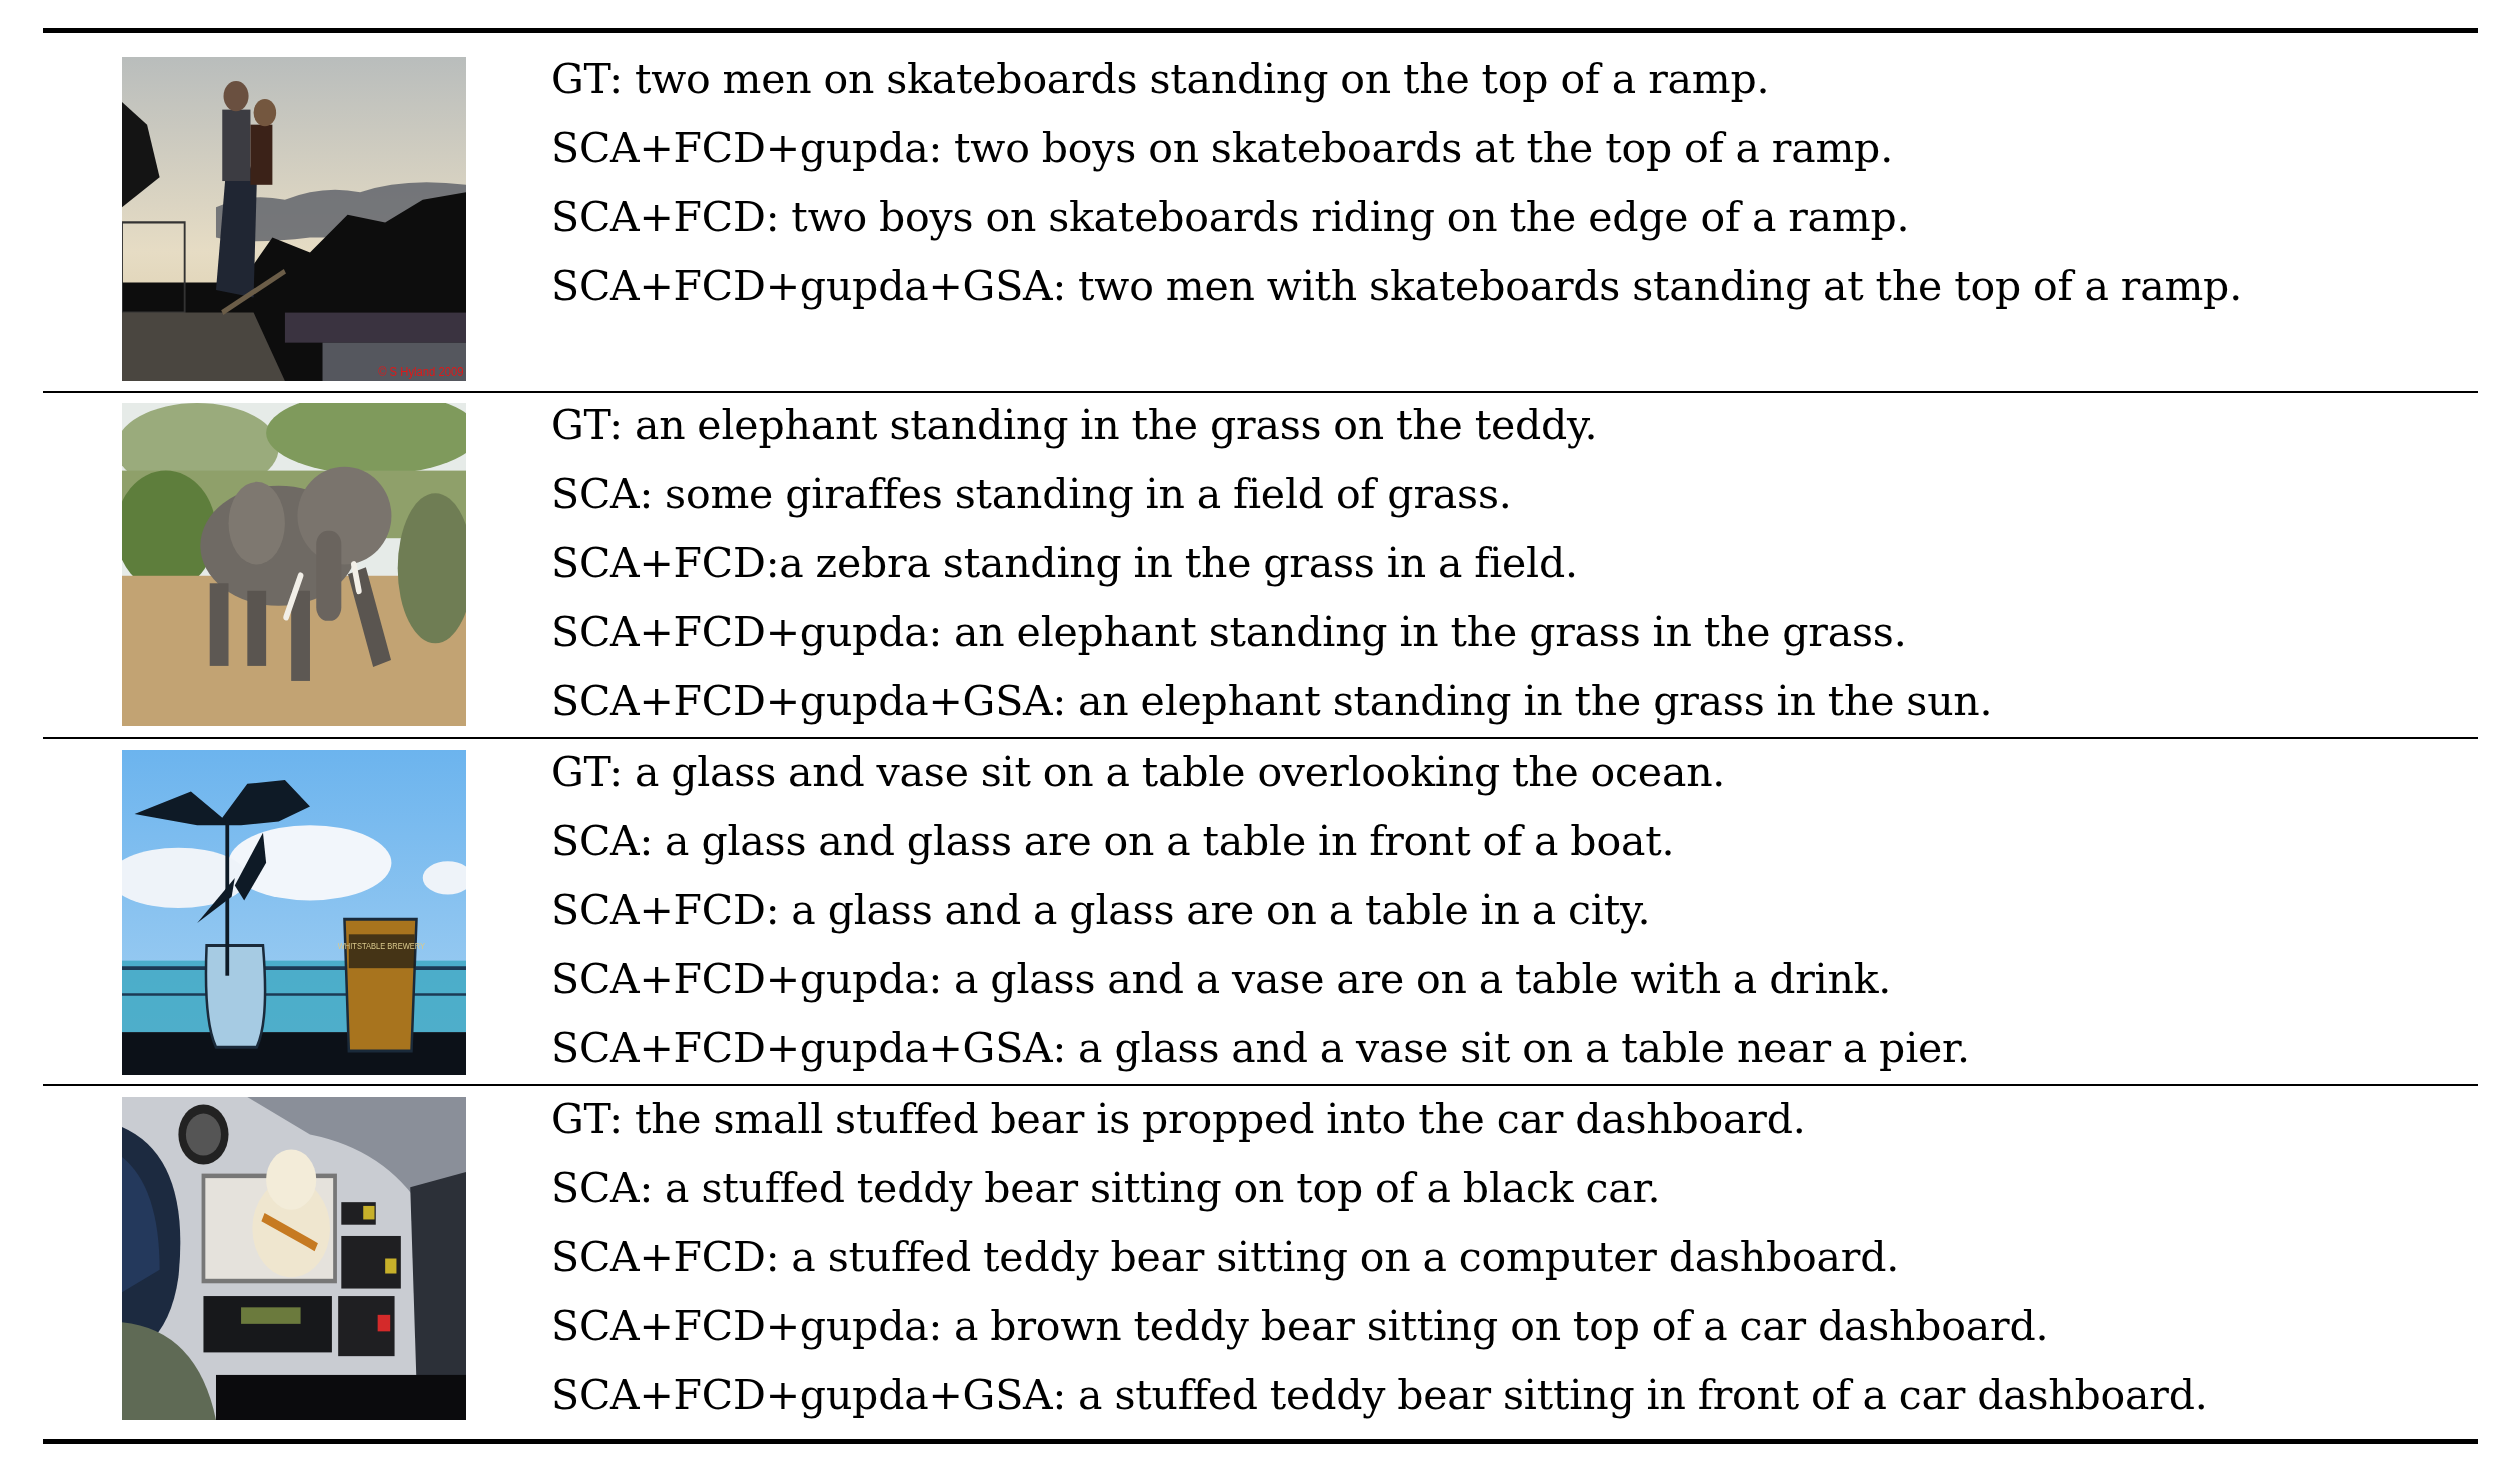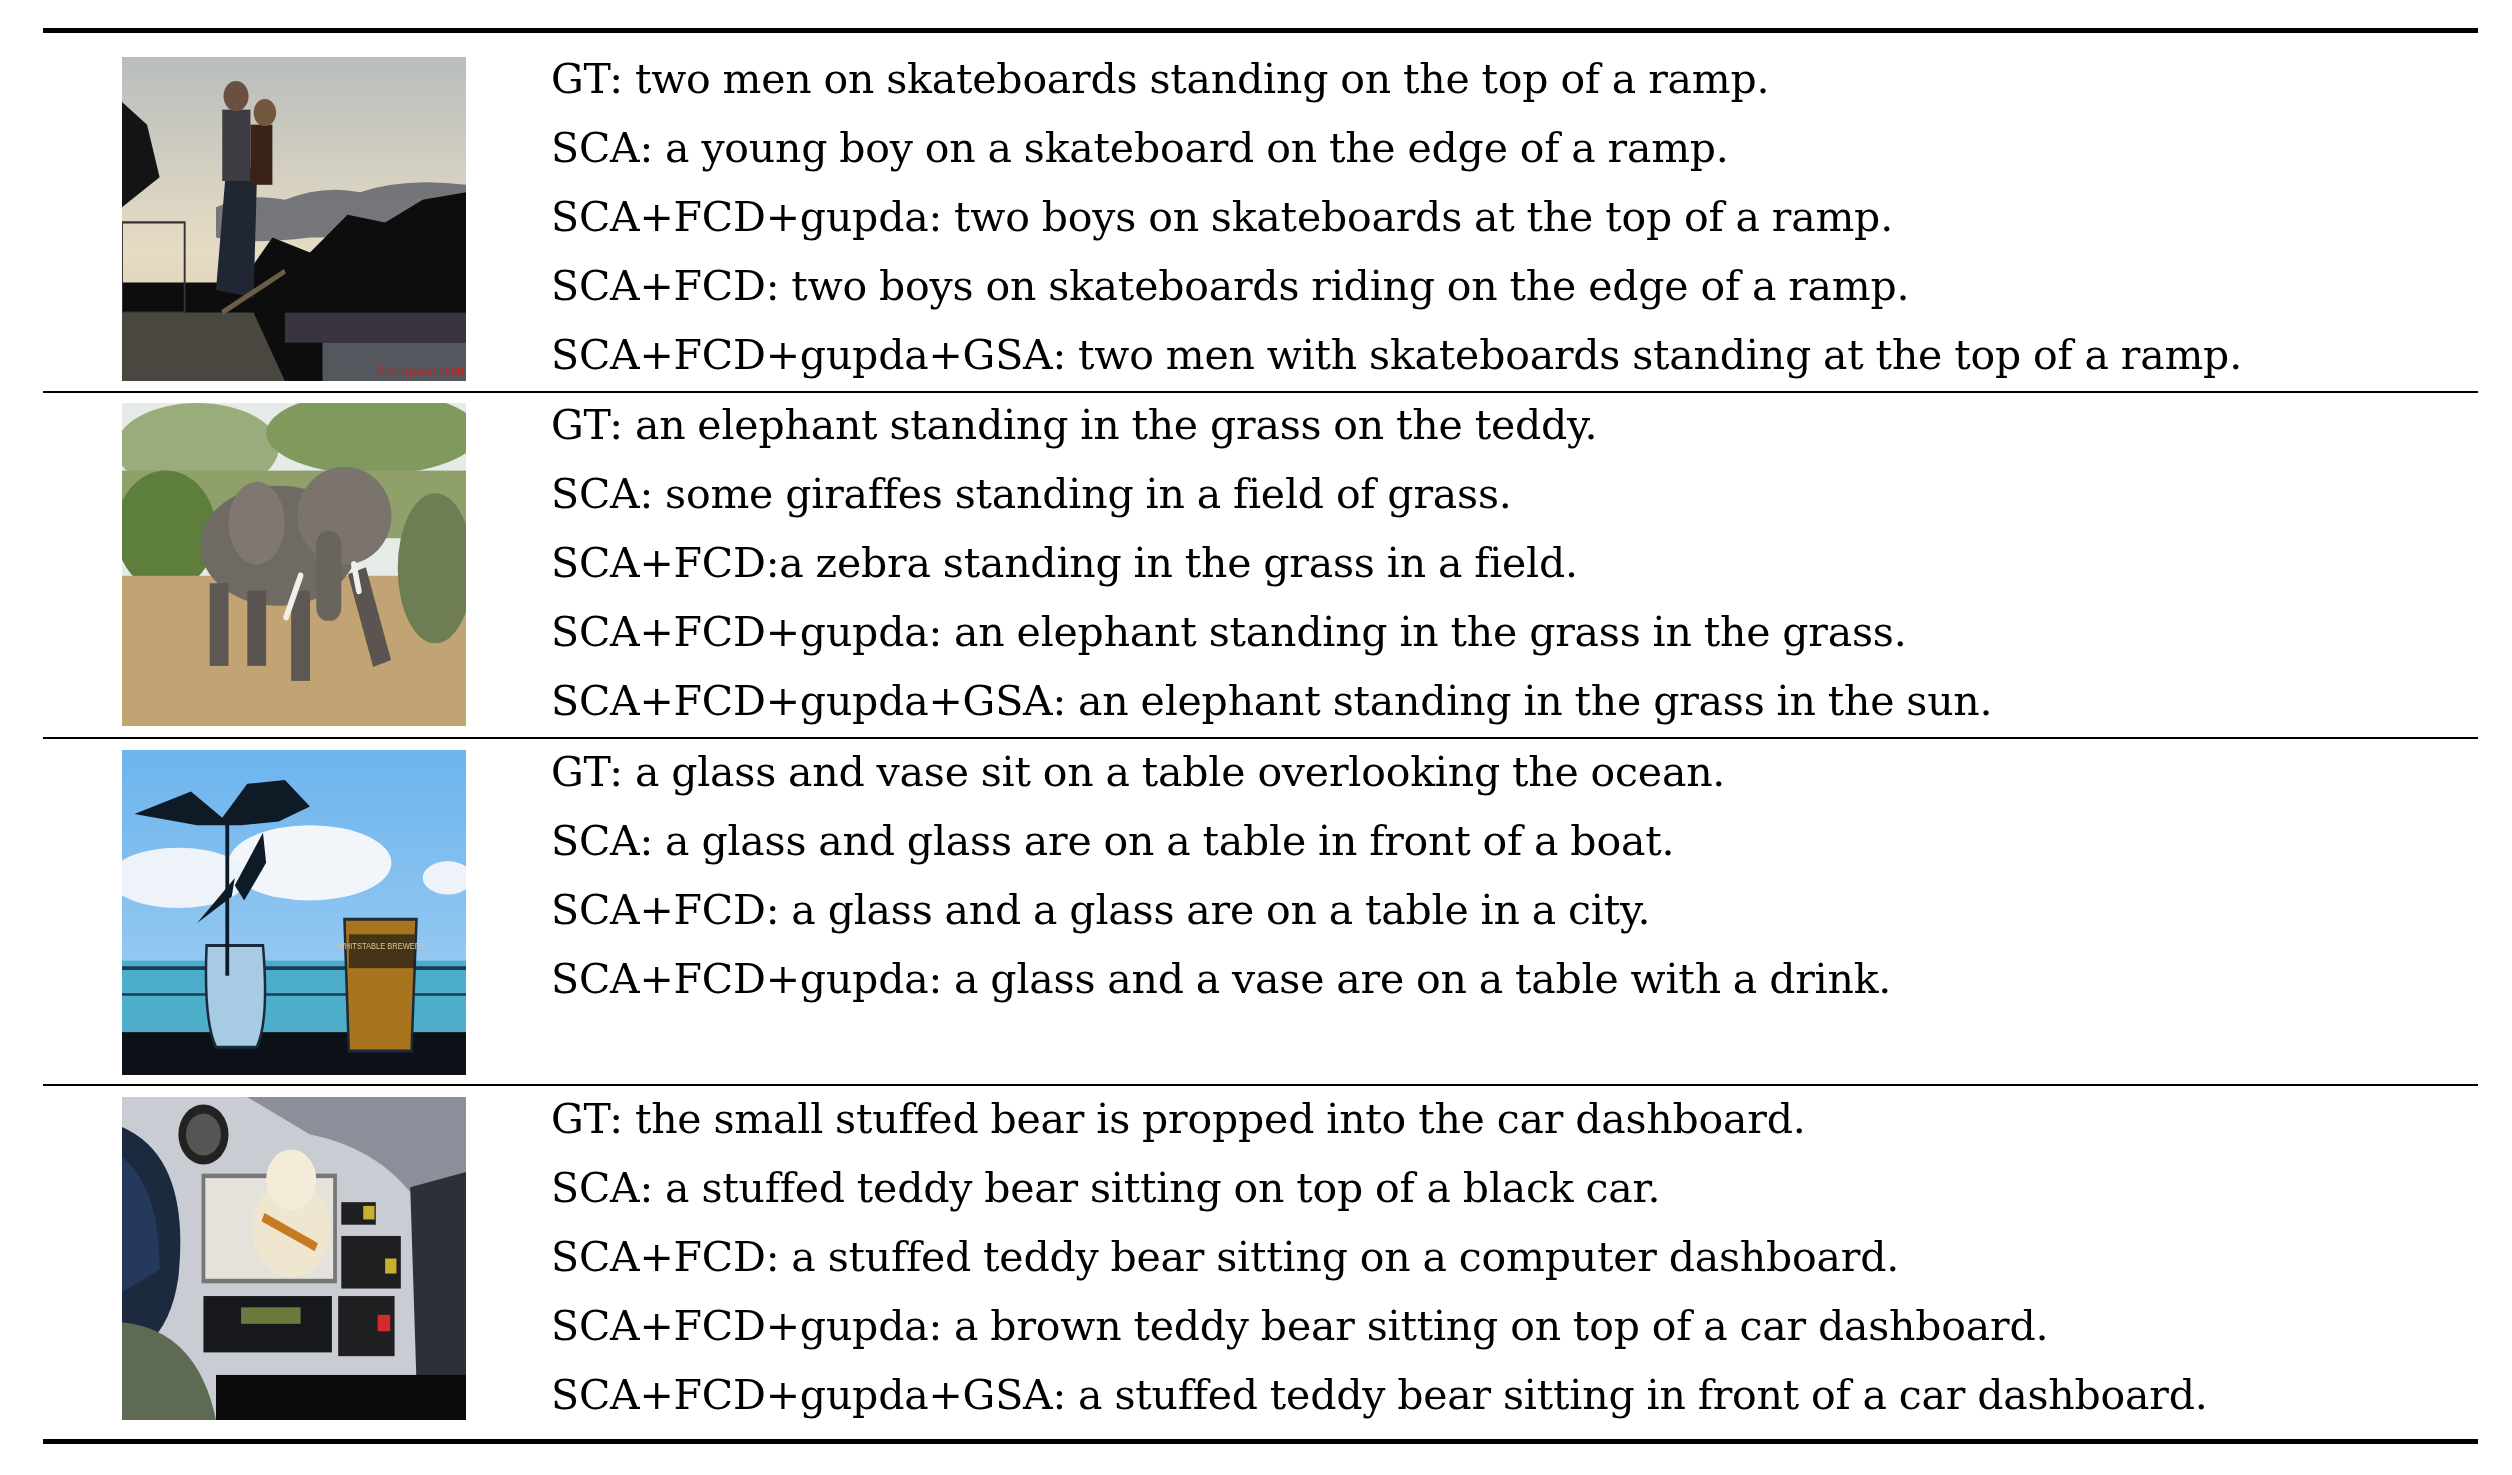--- a/index.html
+++ b/index.html
@@ -45,21 +45,20 @@
     <rect x="160" y="70" width="45" height="95" fill="#3c3c42"></rect>
     <circle cx="182" cy="52" r="20" fill="#6a5040"></circle>
     <rect x="205" y="90" width="35" height="80" fill="#3b2218"></rect>
     <circle cx="228" cy="74" r="18" fill="#74573f"></circle>
     <line x1="160" y1="340" x2="260" y2="285" stroke="#6b5d48" stroke-width="7"></line>
     <text x="545" y="424" text-anchor="end" font-family="Liberation Sans, sans-serif" font-size="18" fill="#e01818">© S Hyland 2009</text>
   </svg>
 </div>
 <div class="captions" style="top:45px">
   <div>GT: two men on skateboards standing on the top of a ramp.</div>
-  <div>SCA: a young boy on a skateboard on the edge of a ramp.</div>
   <div>SCA+FCD+gupda: two boys on skateboards at the top of a ramp.</div>
   <div>SCA+FCD: two boys on skateboards riding on the edge of a ramp.</div>
   <div>SCA+FCD+gupda+GSA: two men with skateboards standing at the top of a ramp.</div>
 </div>
 
 <div class="thumb" style="top:403px;height:323px">
   <svg viewBox="0 0 549 430" preserveAspectRatio="none">
     <rect width="549" height="430" fill="#e6ebe8"></rect>
     <ellipse cx="120" cy="60" rx="130" ry="60" fill="#9aab7c"></ellipse>
     <ellipse cx="400" cy="40" rx="170" ry="55" fill="#7f9a5c"></ellipse>
@@ -113,20 +112,21 @@
     <path d="M355 225 L470 225 L462 400 L362 400Z" fill="#a8741e" stroke="#1a2a3a" stroke-width="4"></path>
     <rect x="362" y="245" width="105" height="45" fill="#1b1a12" opacity="0.7"></rect>
     <text x="414" y="265" text-anchor="middle" font-family="Liberation Sans, sans-serif" font-size="12" fill="#d9c98c">WHITSTABLE BREWERY</text>
   </svg>
 </div>
 <div class="captions" style="top:738px">
   <div>GT: a glass and vase sit on a table overlooking the ocean.</div>
   <div>SCA: a glass and glass are on a table in front of a boat.</div>
   <div>SCA+FCD: a glass and a glass are on a table in a city.</div>
   <div>SCA+FCD+gupda: a glass and a vase are on a table with a drink.</div>
+  <div>SCA+FCD+gupda+GSA: a glass and a vase sit on a table near a pier.</div>
 </div>
 
 <div class="thumb" style="top:1097px;height:323px">
   <svg viewBox="0 0 549 430" preserveAspectRatio="none">
     <rect width="549" height="430" fill="#c9ccd2"></rect>
     <path d="M200 0 L549 0 L549 380 L470 380 Q500 250 480 150 Q420 70 300 50 Z" fill="#8a8f99"></path>
     <path d="M460 120 L549 100 L549 380 L470 380 Z" fill="#2c3038"></path>
     <circle cx="130" cy="50" r="40" fill="#222"></circle>
     <circle cx="130" cy="50" r="28" fill="#555"></circle>
     <path d="M0 40 Q110 80 90 240 Q80 300 40 330 L0 340Z" fill="#1c2a40"></path>

